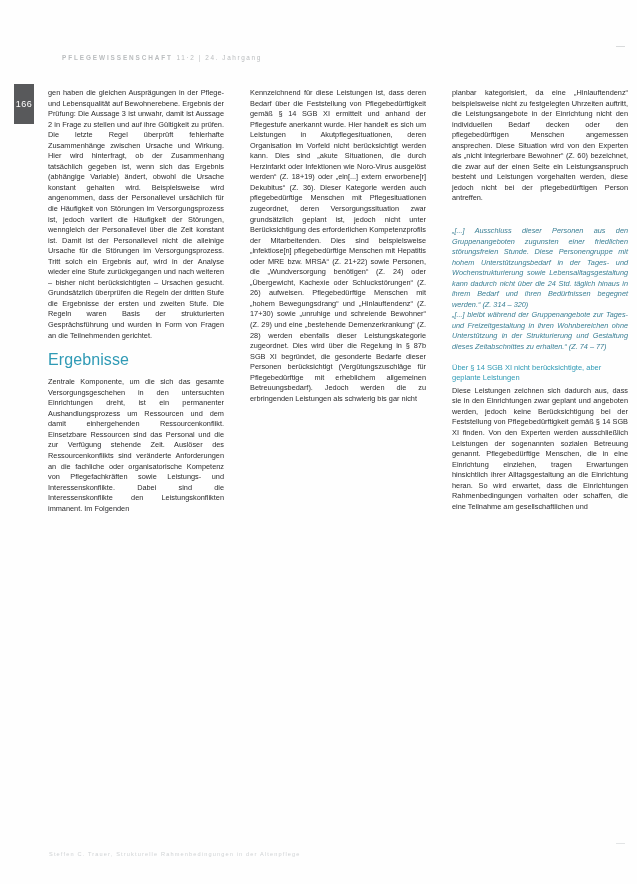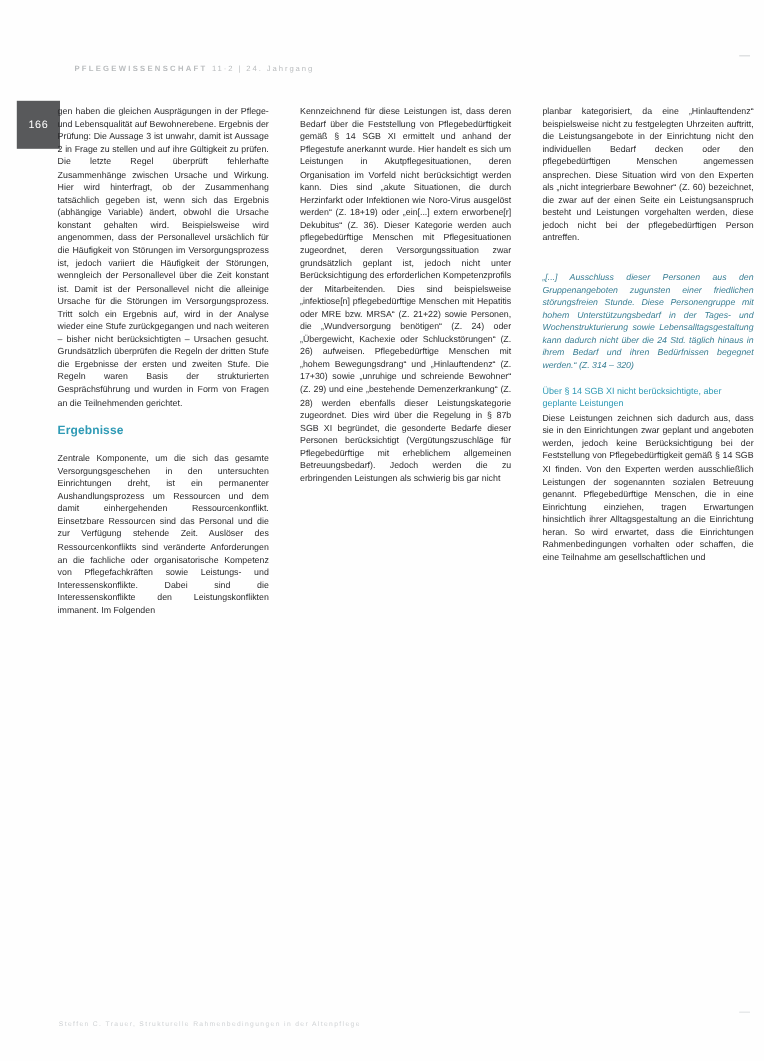--- a/index.html
+++ b/index.html
@@ -25,21 +25,21 @@
     color:#b9bcbe;
     white-space:nowrap;
     font-weight:600;
   }
   .runhead .vol{font-weight:400;letter-spacing:1.6px;}
 
   
   .folio{
     position:absolute;
     left:14px;top:84px;
-    width:36px;height:40px;
+    width:20px;height:40px;
     background:#58595b;
     color:#ffffff;
     display:flex;align-items:center;justify-content:center;
     font-size:9px;
     letter-spacing:.5px;
   }
 
   
   .cols{
     position:absolute;
@@ -56,23 +56,23 @@
     text-align:justify;
     color:#2b2b2d;
     hyphens:manual;
   }
   .col p{margin:0;}
   .col p + p{margin-top:0;}
 
   
   h2.sect{
     margin:13px 0 11px 0;
-    font-size:10px;
+    font-size:16px;
     line-height:12px;
-    font-weight:700;
+    font-weight:400;
     color:#2f9ab5;
     text-align:left;
     letter-spacing:.1px;
   }
   h3.sub{
     margin:11px 0 2px 0;
     font-size:7.5px;
     line-height:10.4px;
     font-weight:400;
     color:#2f9ab5;
@@ -139,20 +139,21 @@
     </div>
 
     <div class="col">
       <p>Kennzeichnend für diese Leistungen ist, dass deren Bedarf über die Feststellung von Pflegebedürftigkeit gemäß § 14 SGB XI ermittelt und anhand der Pflegestufe anerkannt wurde. Hier handelt es sich um Leistungen in Akutpflegesituationen, deren Organisation im Vorfeld nicht berücksichtigt werden kann. Dies sind „akute Situationen, die durch Herzinfarkt oder Infektionen wie Noro-Virus ausgelöst werden“ (Z. 18+19) oder „ein[...] extern erworbene[r] Dekubitus“ (Z. 36). Dieser Kategorie werden auch pflegebedürftige Menschen mit Pflegesituationen zugeordnet, deren Versorgungssituation zwar grundsätzlich geplant ist, jedoch nicht unter Berücksichtigung des erforderlichen Kompetenzprofils der Mitarbeitenden. Dies sind beispielsweise „infektiose[n] pflegebedürftige Menschen mit Hepatitis oder MRE bzw. MRSA“ (Z. 21+22) sowie Personen, die „Wundversorgung benötigen“ (Z. 24) oder „Übergewicht, Kachexie oder Schluckstörungen“ (Z. 26) aufweisen. Pflegebedürftige Menschen mit „hohem Bewegungsdrang“ und „Hinlauftendenz“ (Z. 17+30) sowie „unruhige und schreiende Bewohner“ (Z. 29) und eine „bestehende Demenzerkrankung“ (Z. 28) werden ebenfalls dieser Leistungskategorie zugeordnet. Dies wird über die Regelung in § 87b SGB XI begründet, die gesonderte Bedarfe dieser Personen berücksichtigt (Vergütungszuschläge für Pflegebedürftige mit erheblichem allgemeinen Betreuungsbedarf). Jedoch werden die zu erbringenden Leistungen als schwierig bis gar nicht</p>
     </div>
 
     <div class="col">
       <p>planbar kategorisiert, da eine „Hinlauftendenz“ beispielsweise nicht zu festgelegten Uhrzeiten auftritt, die Leistungsangebote in der Einrichtung nicht den individuellen Bedarf decken oder den pflegebedürftigen Menschen angemessen ansprechen. Diese Situation wird von den Experten als „nicht integrierbare Bewohner“ (Z. 60) bezeichnet, die zwar auf der einen Seite ein Leistungsanspruch besteht und Leistungen vorgehalten werden, diese jedoch nicht bei der pflegebedürftigen Person antreffen.</p>
       <div class="gap"></div>
       <p class="quote first">„[...] Ausschluss dieser Personen aus den Gruppenangeboten zugunsten einer friedlichen störungsfreien Stunde. Diese Personengruppe mit hohem Unterstützungsbedarf in der Tages- und Wochenstrukturierung sowie Lebensalltagsgestaltung kann dadurch nicht über die 24 Std. täglich hinaus in ihrem Bedarf und ihren Bedürfnissen begegnet werden.“ (Z. 314 – 320)</p>
+      <p class="quote">„[...] bleibt während der Gruppenangebote zur Tages- und Freizeitgestaltung in ihren Wohnbereichen ohne Unterstützung in der Strukturierung und Gestaltung dieses Zeitabschnittes zu erhalten.“ (Z. 74 – 77)</p>
       <h3 class="sub tight">Über § 14 SGB XI nicht berücksichtigte, aber geplante Leistungen</h3>
       <p>Diese Leistungen zeichnen sich dadurch aus, dass sie in den Einrichtungen zwar geplant und angeboten werden, jedoch keine Berücksichtigung bei der Feststellung von Pflegebedürftigkeit gemäß § 14 SGB XI finden. Von den Experten werden ausschließlich Leistungen der sogenannten sozialen Betreuung genannt. Pflegebedürftige Menschen, die in eine Einrichtung einziehen, tragen Erwartungen hinsichtlich ihrer Alltagsgestaltung an die Einrichtung heran. So wird erwartet, dass die Einrichtungen Rahmenbedingungen vorhalten oder schaffen, die eine Teilnahme am gesellschaftlichen und</p>
     </div>
 
   </div>
 
   <div class="footer">Steffen C. Trauer, Strukturelle Rahmenbedingungen in der Altenpflege</div>
 
 </div>
 

